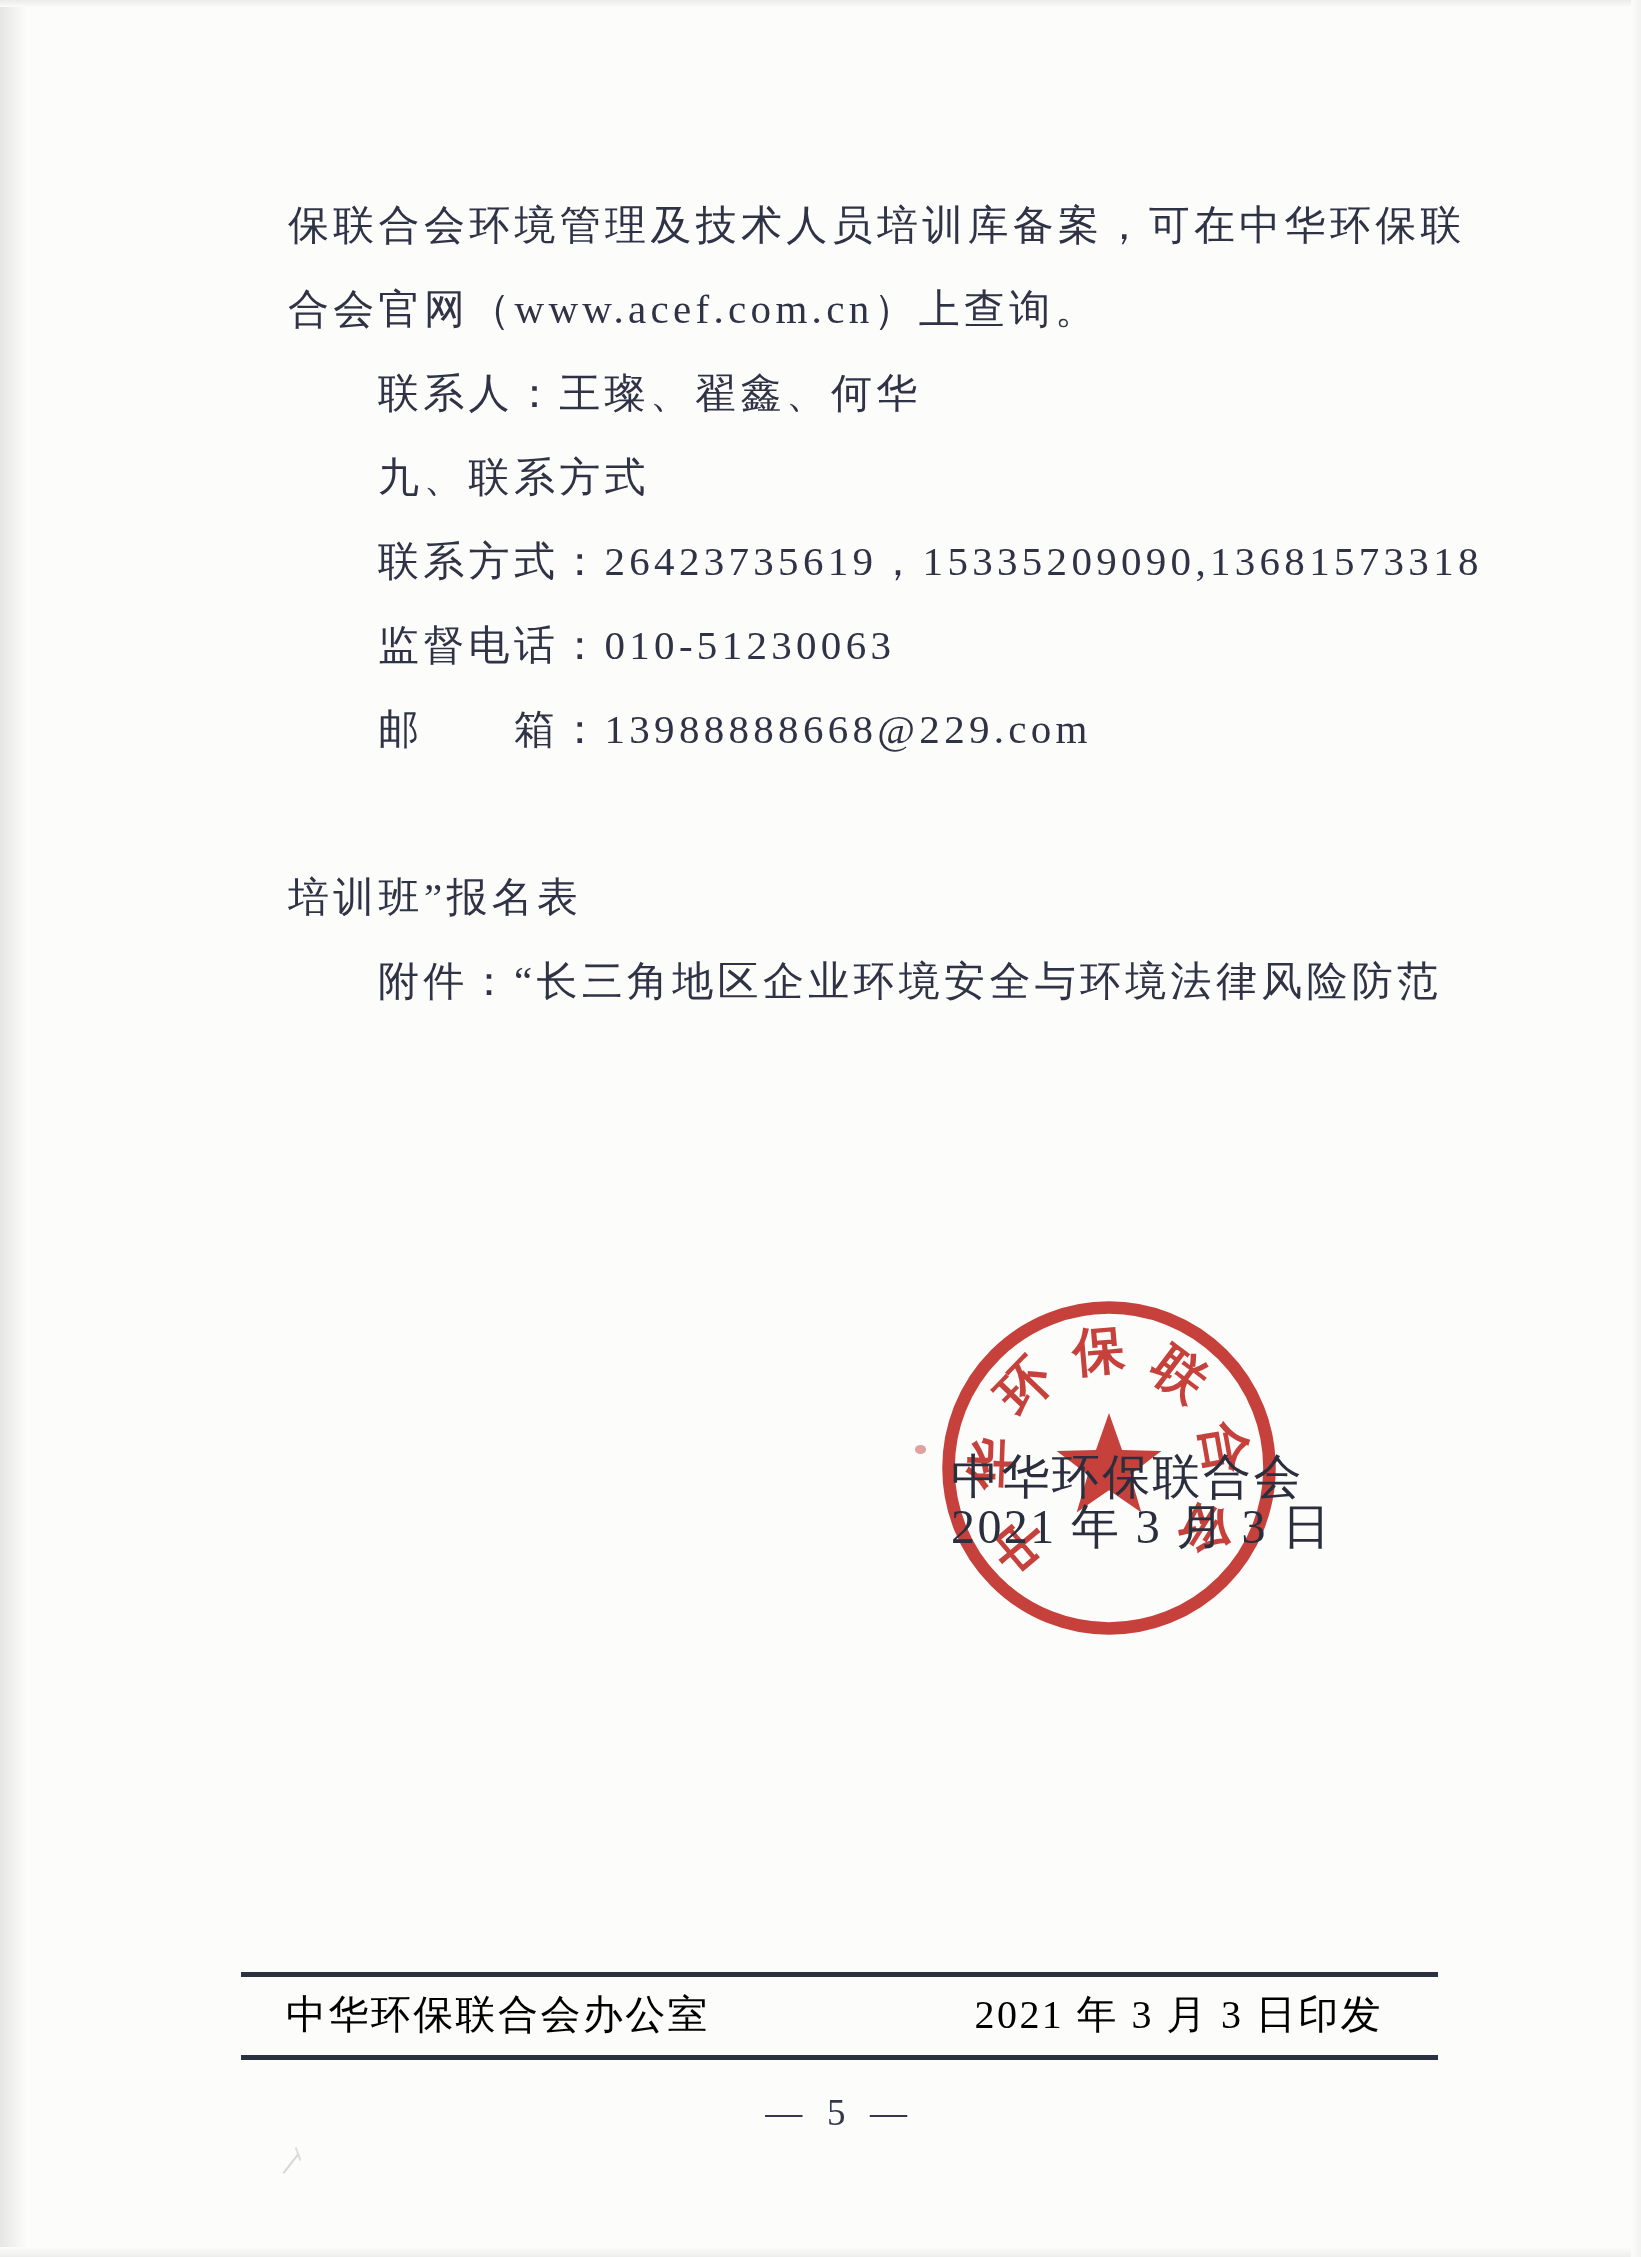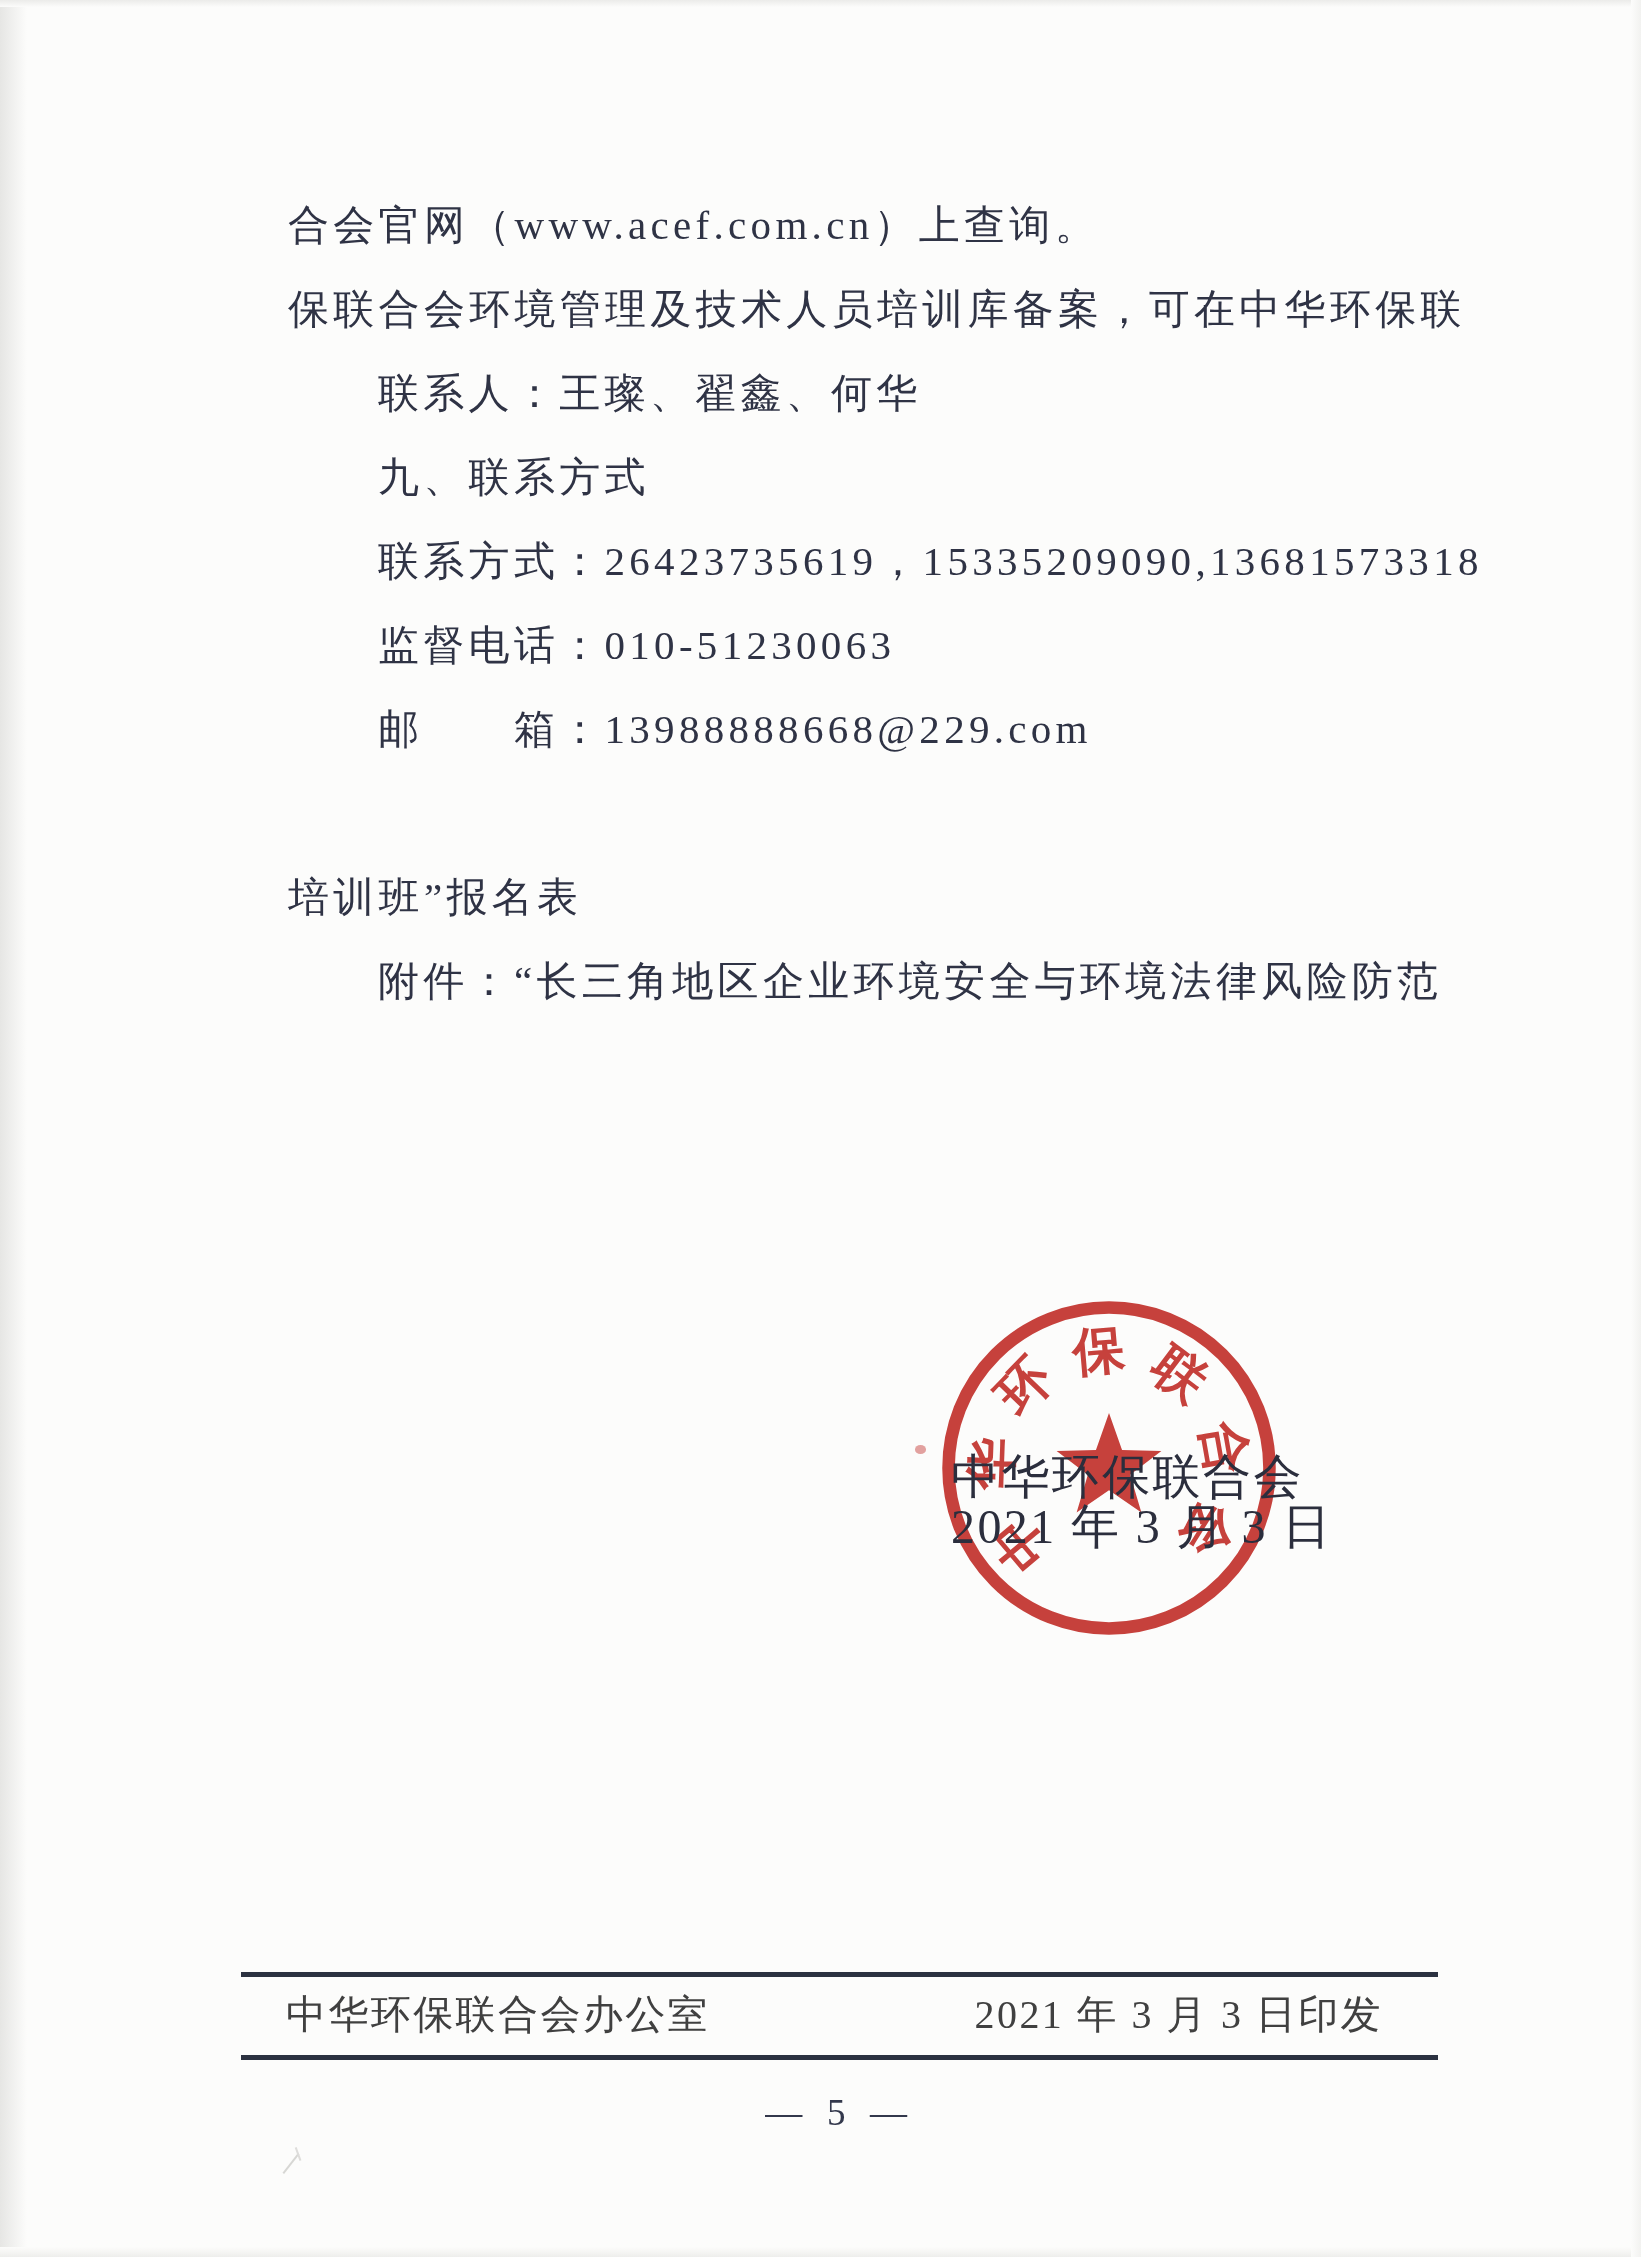--- a/index.html
+++ b/index.html
@@ -100,21 +100,21 @@
   .footer-row {
     position: absolute;
     left: 286px;
     top: 1992px;
     width: 1097px;
     display: flex;
     justify-content: space-between;
     font-size: 40px;
     line-height: 46px;
     letter-spacing: 2.4px;
-    color: #404040;
+    color: #000000;
     white-space: nowrap;
   }
   .page-number {
     position: absolute;
     left: 0;
     top: 2091px;
     width: 1680px;
     text-align: center;
     font-size: 37px;
     letter-spacing: 7.7px;
@@ -127,22 +127,22 @@
 <div class="page">
 
   <div class="edge-left"></div>
   <div class="edge-top"></div>
   <div class="edge-bottom"></div>
   <div class="edge-right"></div>
   <div class="scratch-a"></div>
   <div class="scratch-b"></div>
 
   <div class="body-text">
+    <div class="line">保联合会环境管理及技术人员培训库备案，可在中华环保联</div>
     <div class="line">合会官网（www.acef.com.cn）上查询。</div>
-    <div class="line">保联合会环境管理及技术人员培训库备案，可在中华环保联</div>
     <div class="line indent">联系人：王璨、翟鑫、何华</div>
     <div class="line indent">九、联系方式</div>
     <div class="line indent">联系方式：26423735619，15335209090,13681573318</div>
     <div class="line indent">监督电话：010-51230063</div>
     <div class="line indent">邮　　箱：13988888668@229.com</div>
     <div class="line"></div>
     <div class="line">培训班”报名表</div>
     <div class="line indent">附件：“长三角地区企业环境安全与环境法律风险防范</div>
   </div>
 

